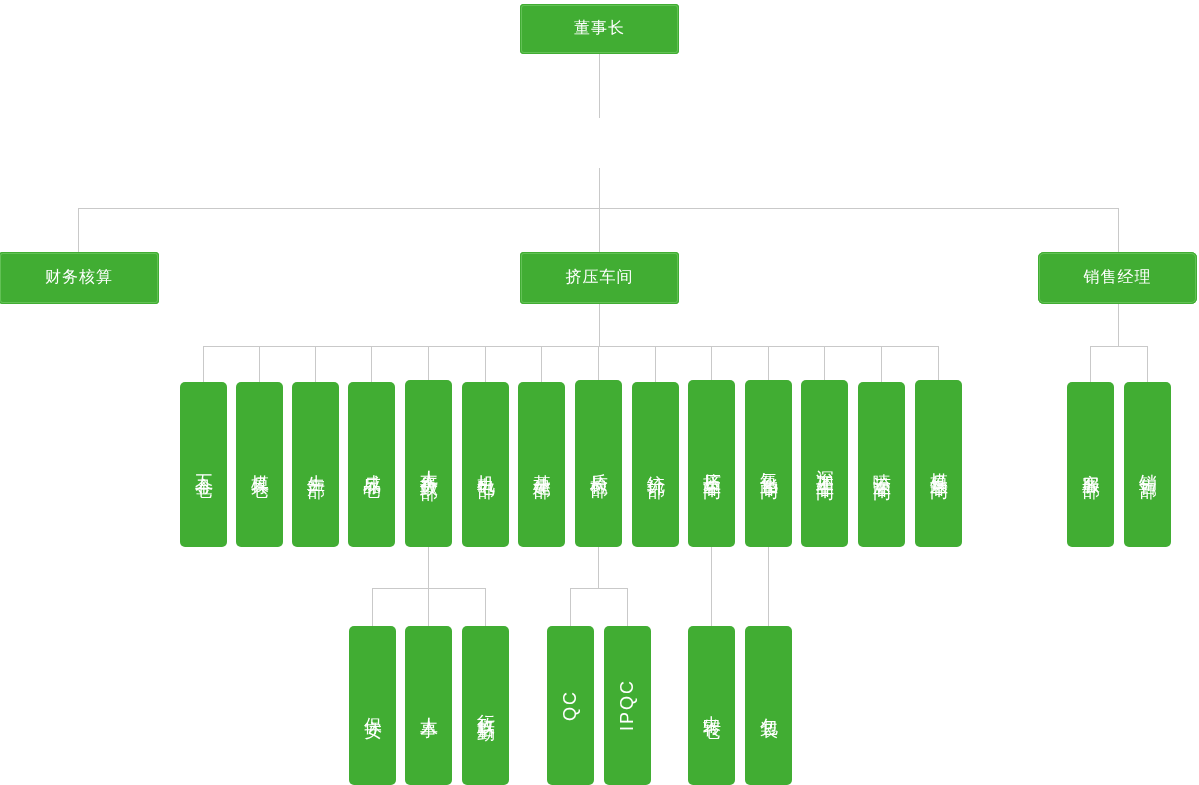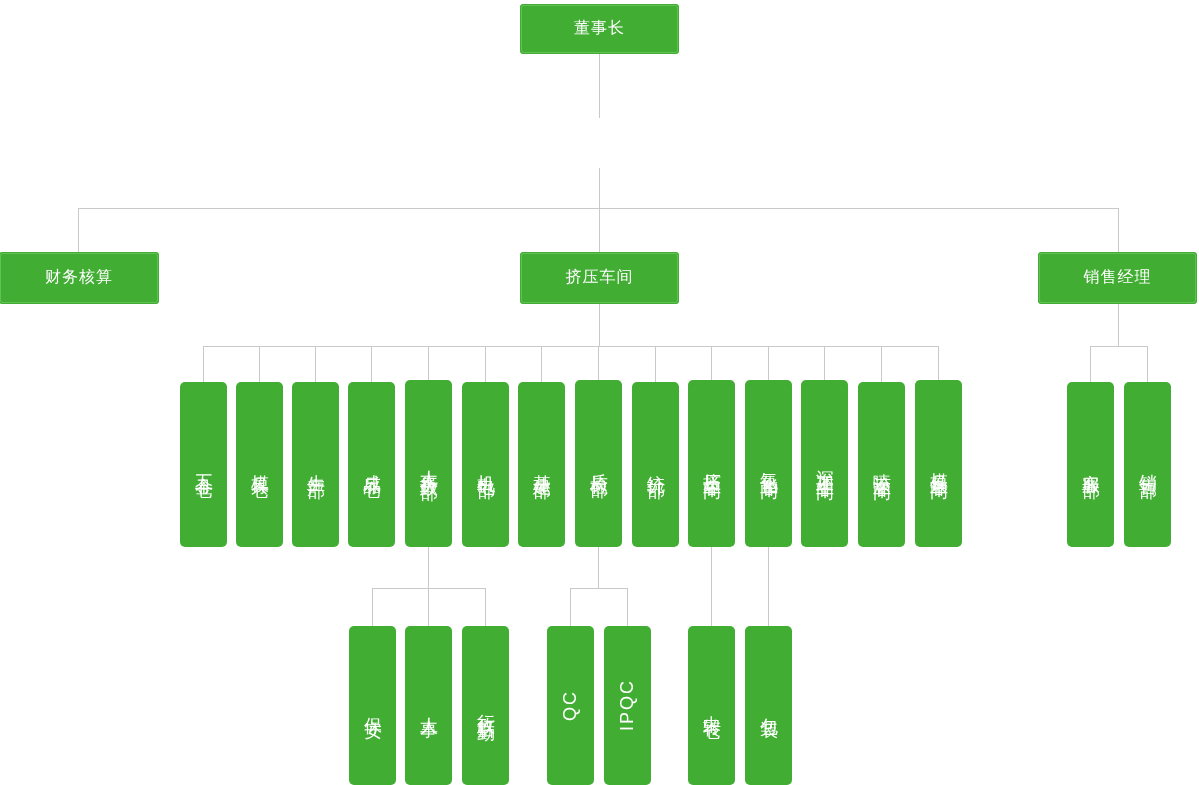--- a/index.html
+++ b/index.html
@@ -126,21 +126,21 @@
     <span class="node-label">董事长</span>
   </div>
 
 
   <div class="node hbox" style="left:-1px; top:252px; width:160px; height:52px;justify-content:flex-end;">
     <span class="node-label">财务核算</span>
   </div>
   <div class="node hbox" style="left:520px; top:252px; width:159px; height:52px;">
     <span class="node-label">挤压车间</span>
   </div>
-  <div class="node hbox" style="left:1038px; top:252px; width:159px; height:52px;">
+  <div class="node hbox" style="left:1038px; top:252px; width:159px; height:52px;border-radius:6px;">
     <span class="node-label">销售经理</span>
   </div>
 
   <div class="node vbox" style="left:180px; top:382px; width:47px; height:165px;">
     <span class="node-label">五金仓</span>
   </div>
   <div class="node vbox" style="left:236px; top:382px; width:47px; height:165px;">
     <span class="node-label">模具仓</span>
   </div>
   <div class="node vbox" style="left:292px; top:382px; width:47px; height:165px;">

